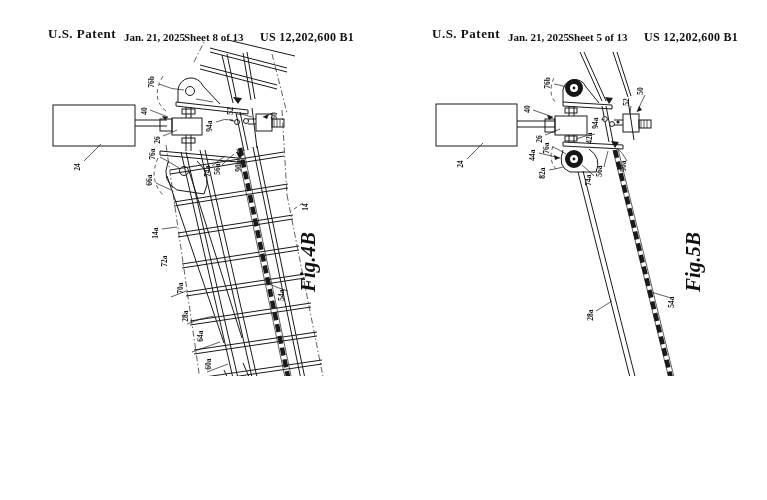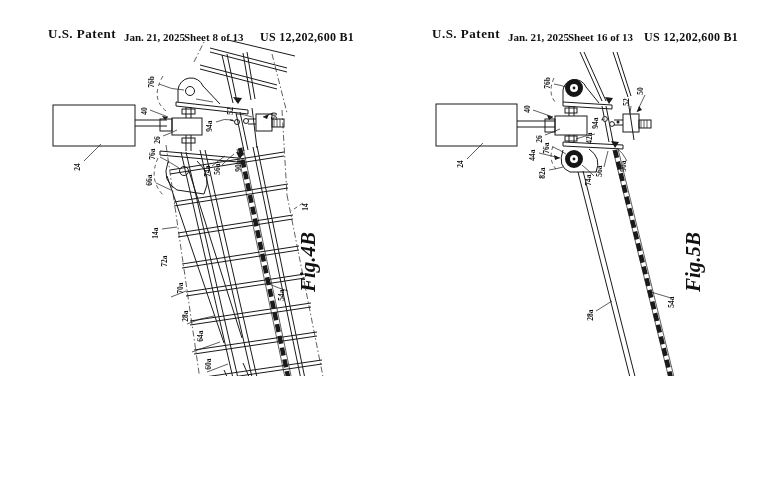--- a/index.html
+++ b/index.html
@@ -165,21 +165,21 @@
           <text x="233" y="424" transform="rotate(-90 233 424)" class="ref">30a</text>
           <text x="315" y="222" transform="rotate(-90 315 222)" class="figcap">Fig.4B</text>
         </g>
     </svg>
   </div>
 
   <div class="page" id="page-1">
     <div class="hdr">
       <span class="h-title">U.S. Patent</span>
       <span class="h-date">Jan. 21, 2025</span>
-      <span class="h-sheet">Sheet 16 of 13</span>
+      <span class="h-sheet">Sheet 5 of 13</span>
       <span class="h-patno">US 12,202,600 B1</span>
     </div>
     <svg width="383" height="460" viewBox="0 0 383 460">
 
       <g>
         <rect x="52" y="64" width="81" height="42" class="ln"></rect>
         <path class="tn" d="M83,119 L99,103"></path>
         <path class="ln" d="M133,81 L171,81 M133,87 L171,87"></path>
       </g>
 

